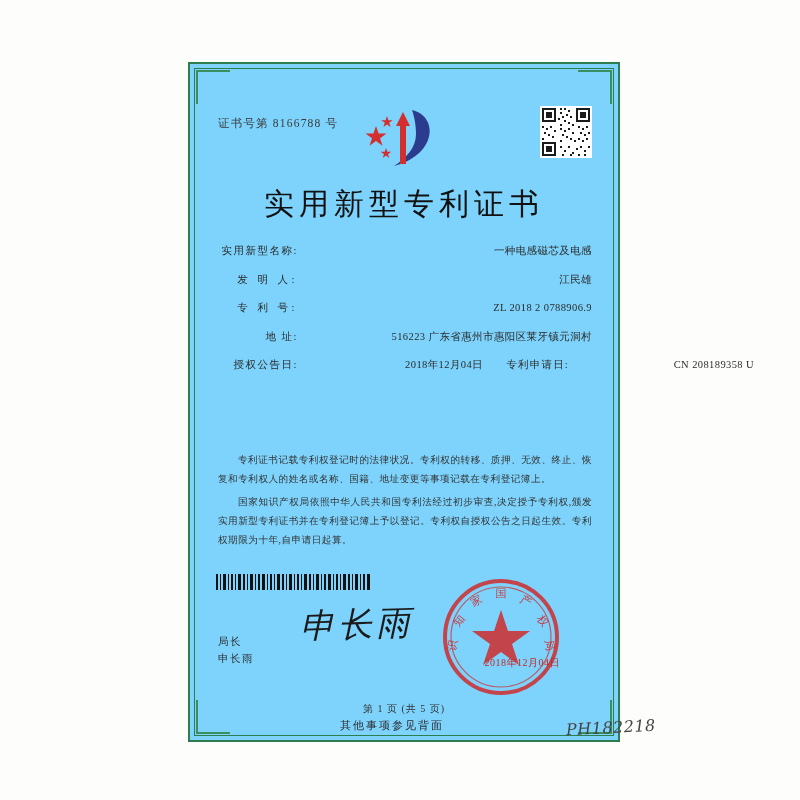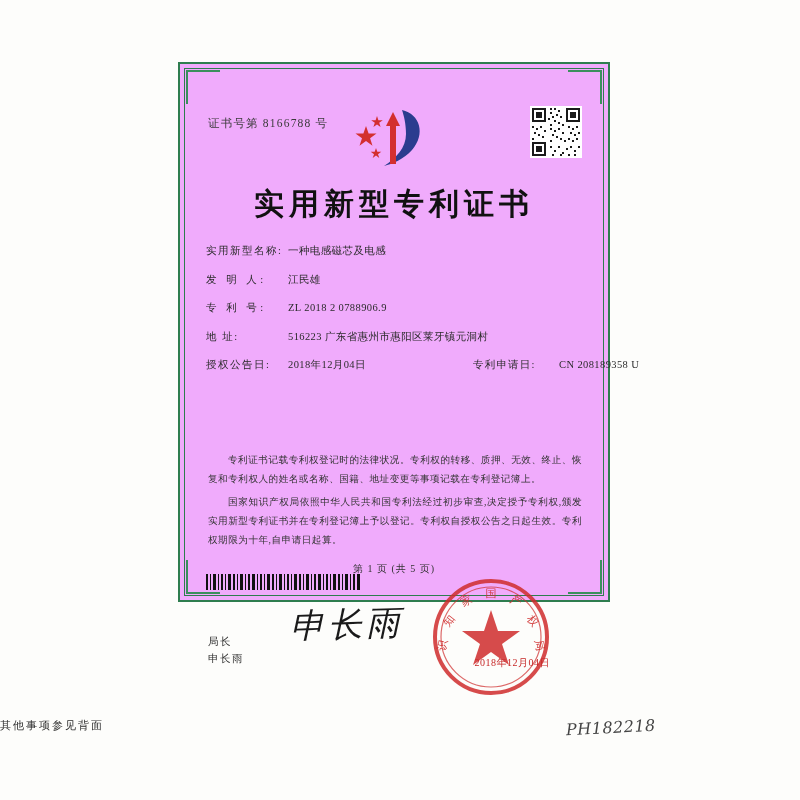--- a/index.html
+++ b/index.html
@@ -16,27 +16,27 @@
   }
   .page {
     position: absolute;
     left: 0; top: 0;
     width: 800px; height: 800px;
     background: #fdfdfb;
   }
   
   .cert-border {
     position: absolute;
-    left: 178px;
+    left: 188px;
     top: 62px;
     width: 432px;
-    height: 540px;
+    height: 680px;
     border: 2.5px solid #2e7d4f;
     box-sizing: border-box;
-    background: #f0abfc;
+    background: #7dd3fc;
   }
   .cert-border-inner {
     position: absolute;
     left: 4px; top: 4px; right: 4px; bottom: 4px;
     border: 1px solid #2e7d4f;
     box-sizing: border-box;
   }
   
   .corner {
     position: absolute;
@@ -89,39 +89,40 @@
     width: 52px;
     height: 52px;
   }
   
   .cert-title {
     position: absolute;
     left: 0; right: 0;
     top: 120px;
     text-align: center;
     font-size: 30px;
-    font-weight: bold;
+    font-weight: normal;
     letter-spacing: 5px;
     color: #111;
     font-family: "DejaVu Serif", "Liberation Serif", serif;
   }
   
   .fields {
     position: absolute;
     left: 26px;
     right: 26px;
     top: 180px;
   }
   .field-row {
     display: flex;
     align-items: baseline;
     margin-bottom: 14.5px;
     font-size: 10.5px;
     color: #2b2b2b;
     letter-spacing: 0.6px;
+    text-align: right;
   }
   .field-label {
     width: 82px;
     flex: 0 0 82px;
     white-space: nowrap;
     letter-spacing: 1.5px;
   }
   .field-label.wide {
     letter-spacing: 3.5px;
   }
@@ -210,20 +211,21 @@
     bottom: 24px;
     text-align: center;
     font-size: 10px;
     color: #333;
     letter-spacing: 1px;
   }
   .outside-note {
     position: absolute;
     left: 0; right: 16px;
     top: 718px;
+    text-align: center;
     font-size: 11px;
     color: #2b2b2b;
     letter-spacing: 2px;
     font-family: Liberation Mono, monospace;
   }
   .handwritten {
     position: absolute;
     left: 566px;
     top: 718px;
     font-size: 16px;

